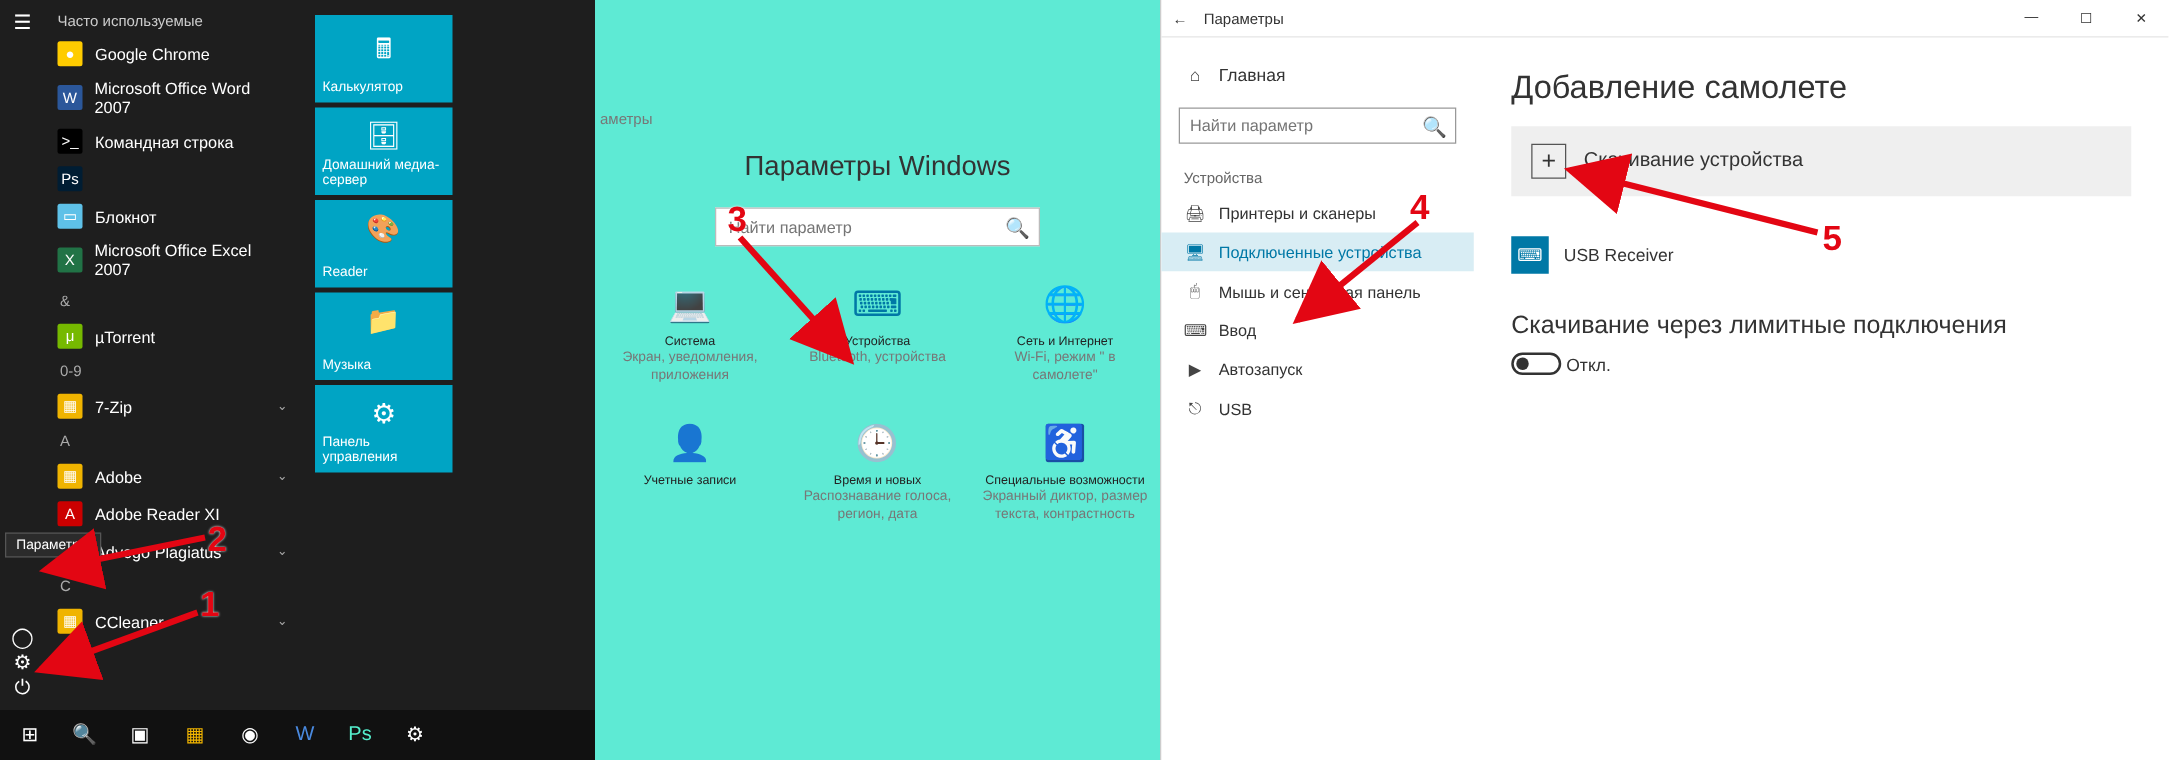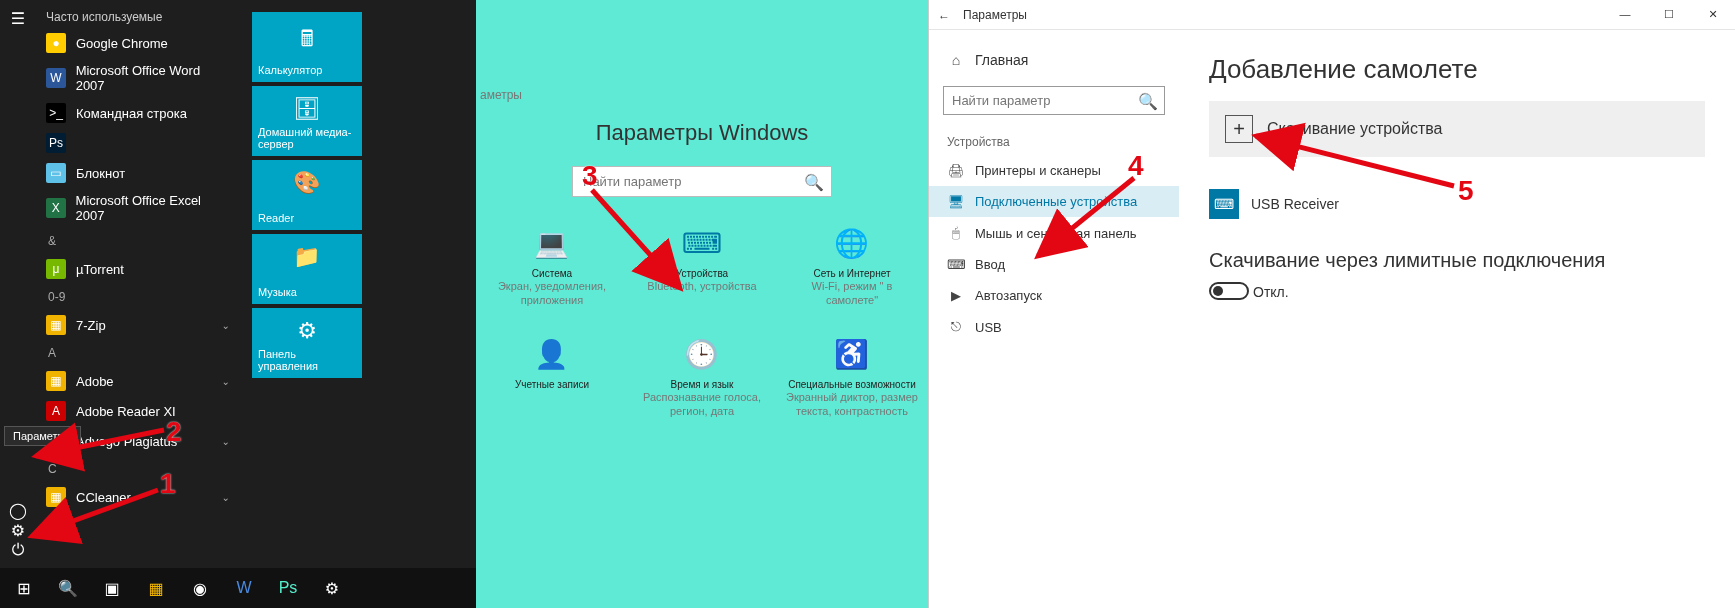--- a/index.html
+++ b/index.html
@@ -192,21 +192,21 @@
         <div class="cic">🌐</div>
         <div class="ct">Сеть и Интернет</div>
         <div class="cs">Wi-Fi, режим " в самолете"</div>
       </div>
       <div class="card">
         <div class="cic">👤</div>
         <div class="ct">Учетные записи</div>
       </div>
       <div class="card">
         <div class="cic">🕒</div>
-        <div class="ct">Время и язык</div>
+        <div class="ct">Время и новых</div>
         <div class="cs">Распознавание голоса, регион, дата</div>
       </div>
       <div class="card">
         <div class="cic">♿</div>
         <div class="ct">Специальные возможности</div>
         <div class="cs">Экранный диктор, размер текста, контрастность</div>
       </div>
     </div>
 </div>
 

